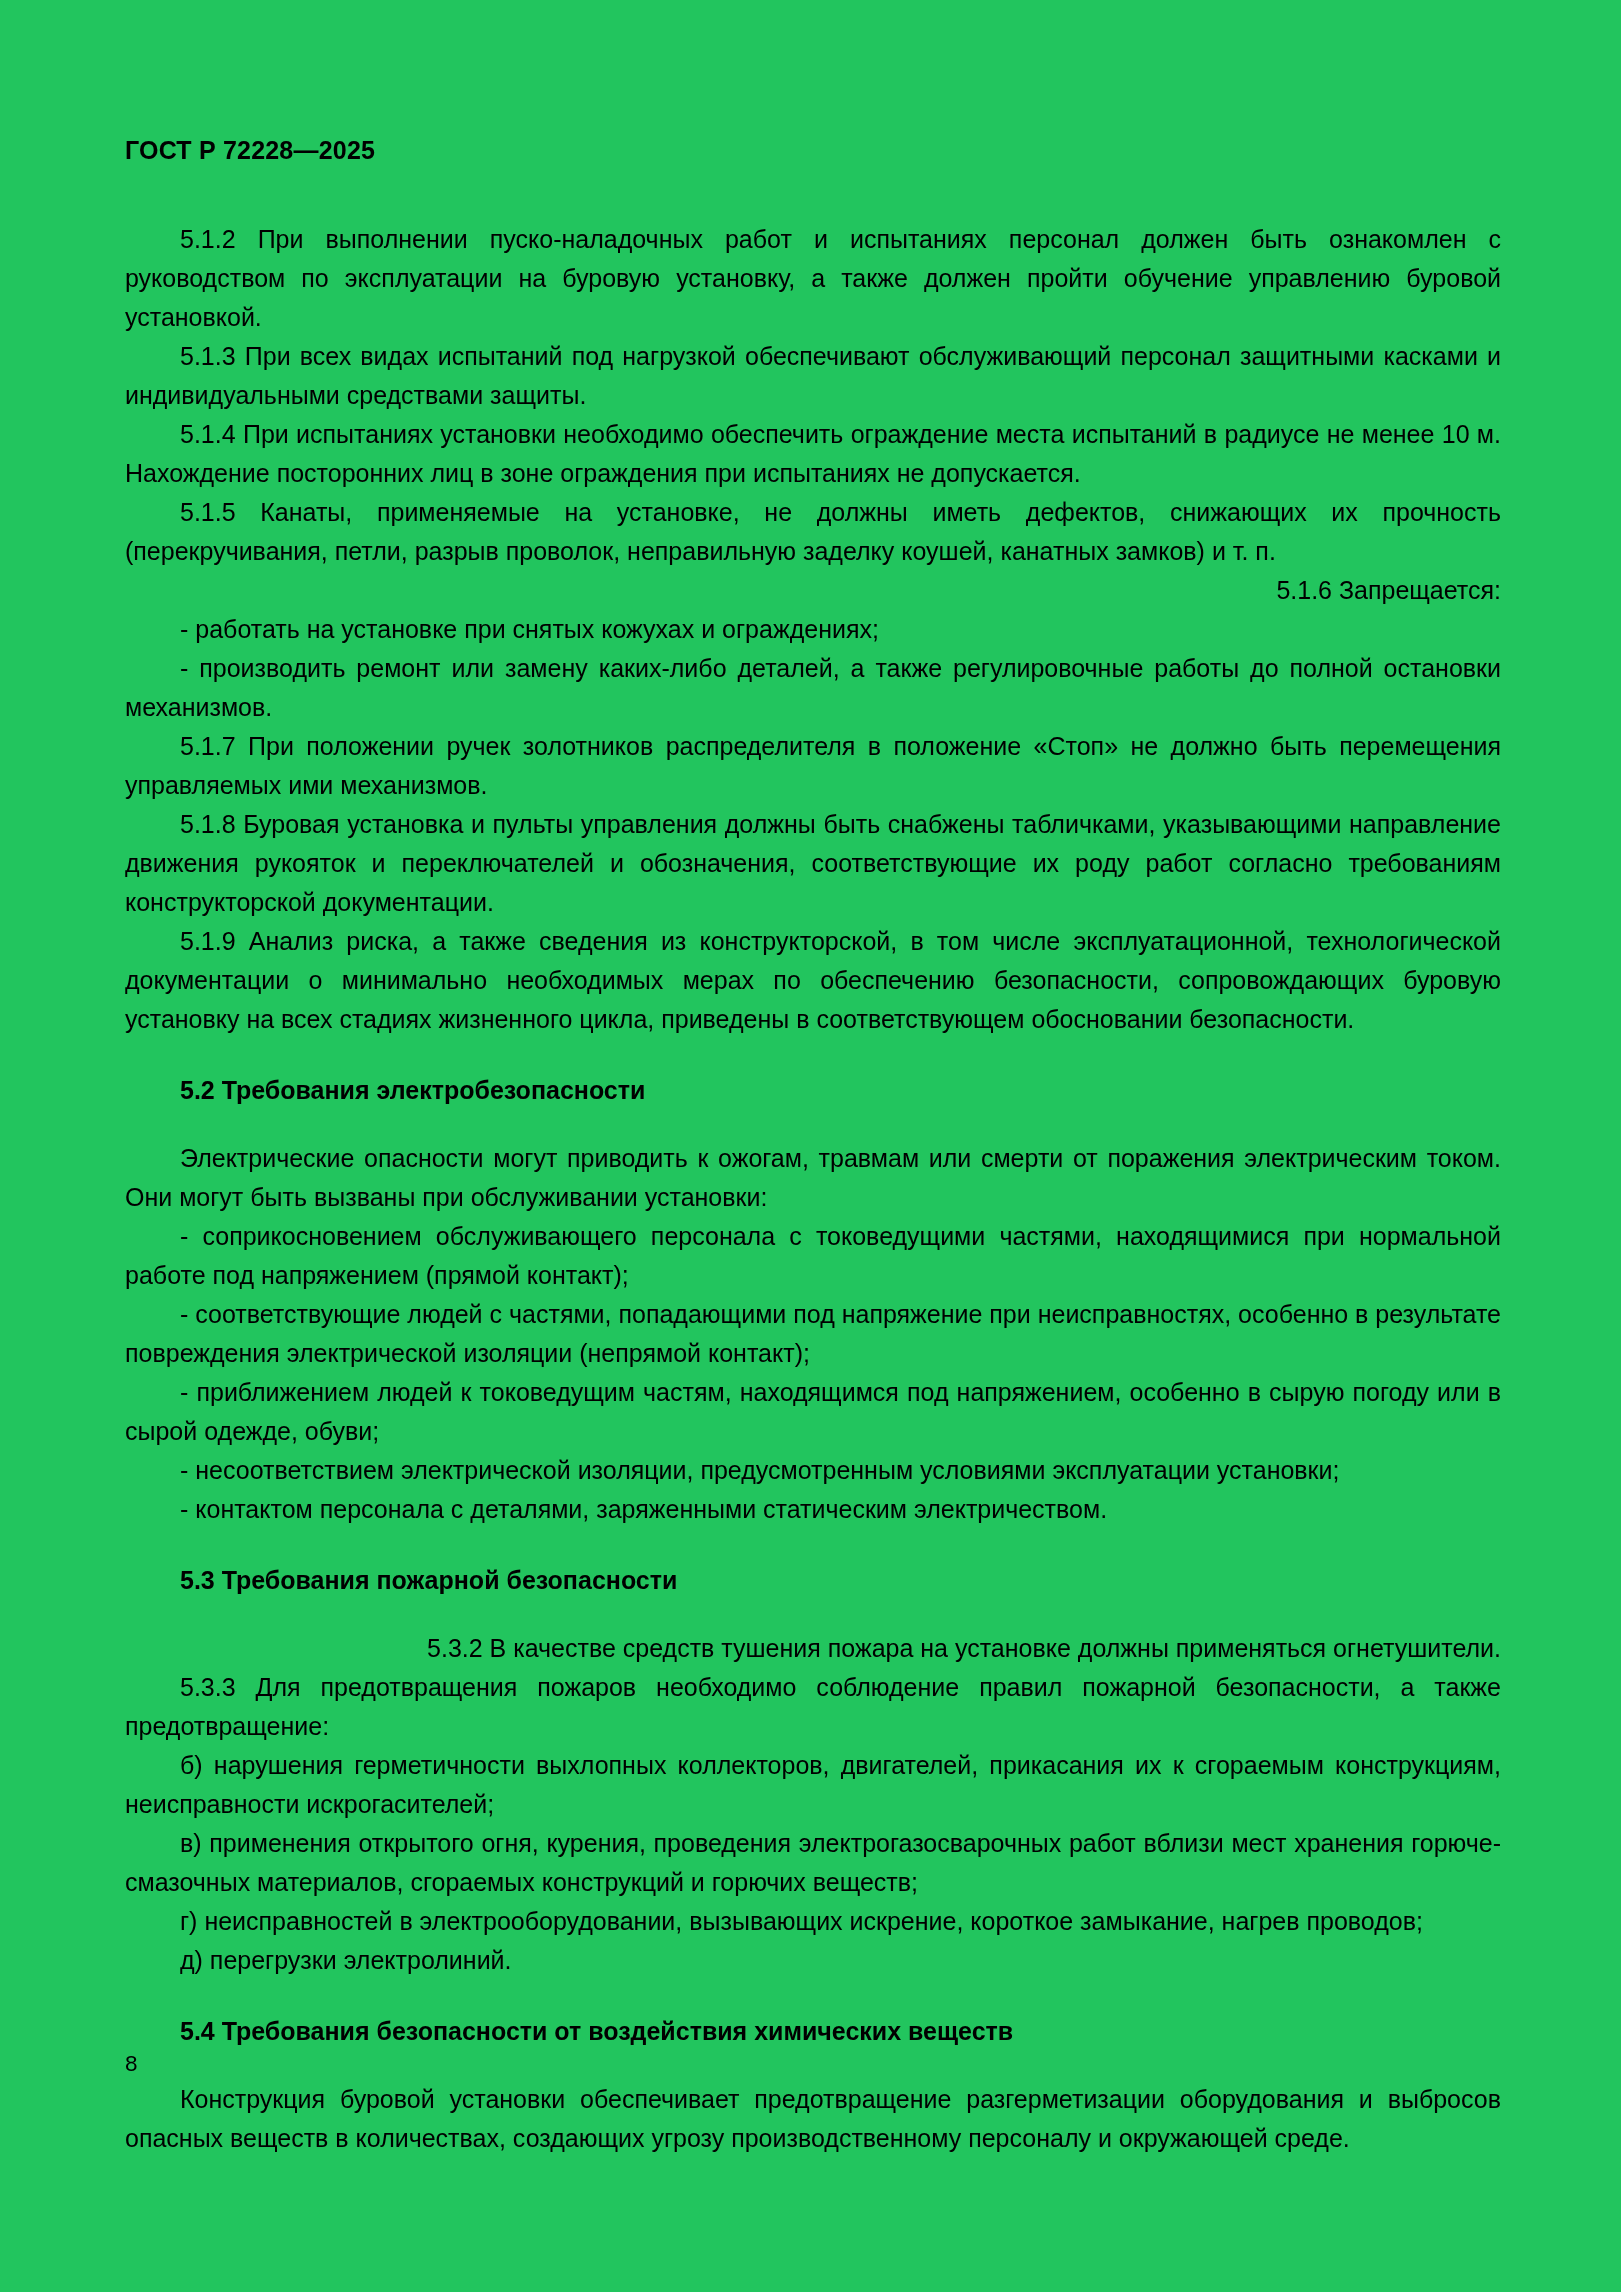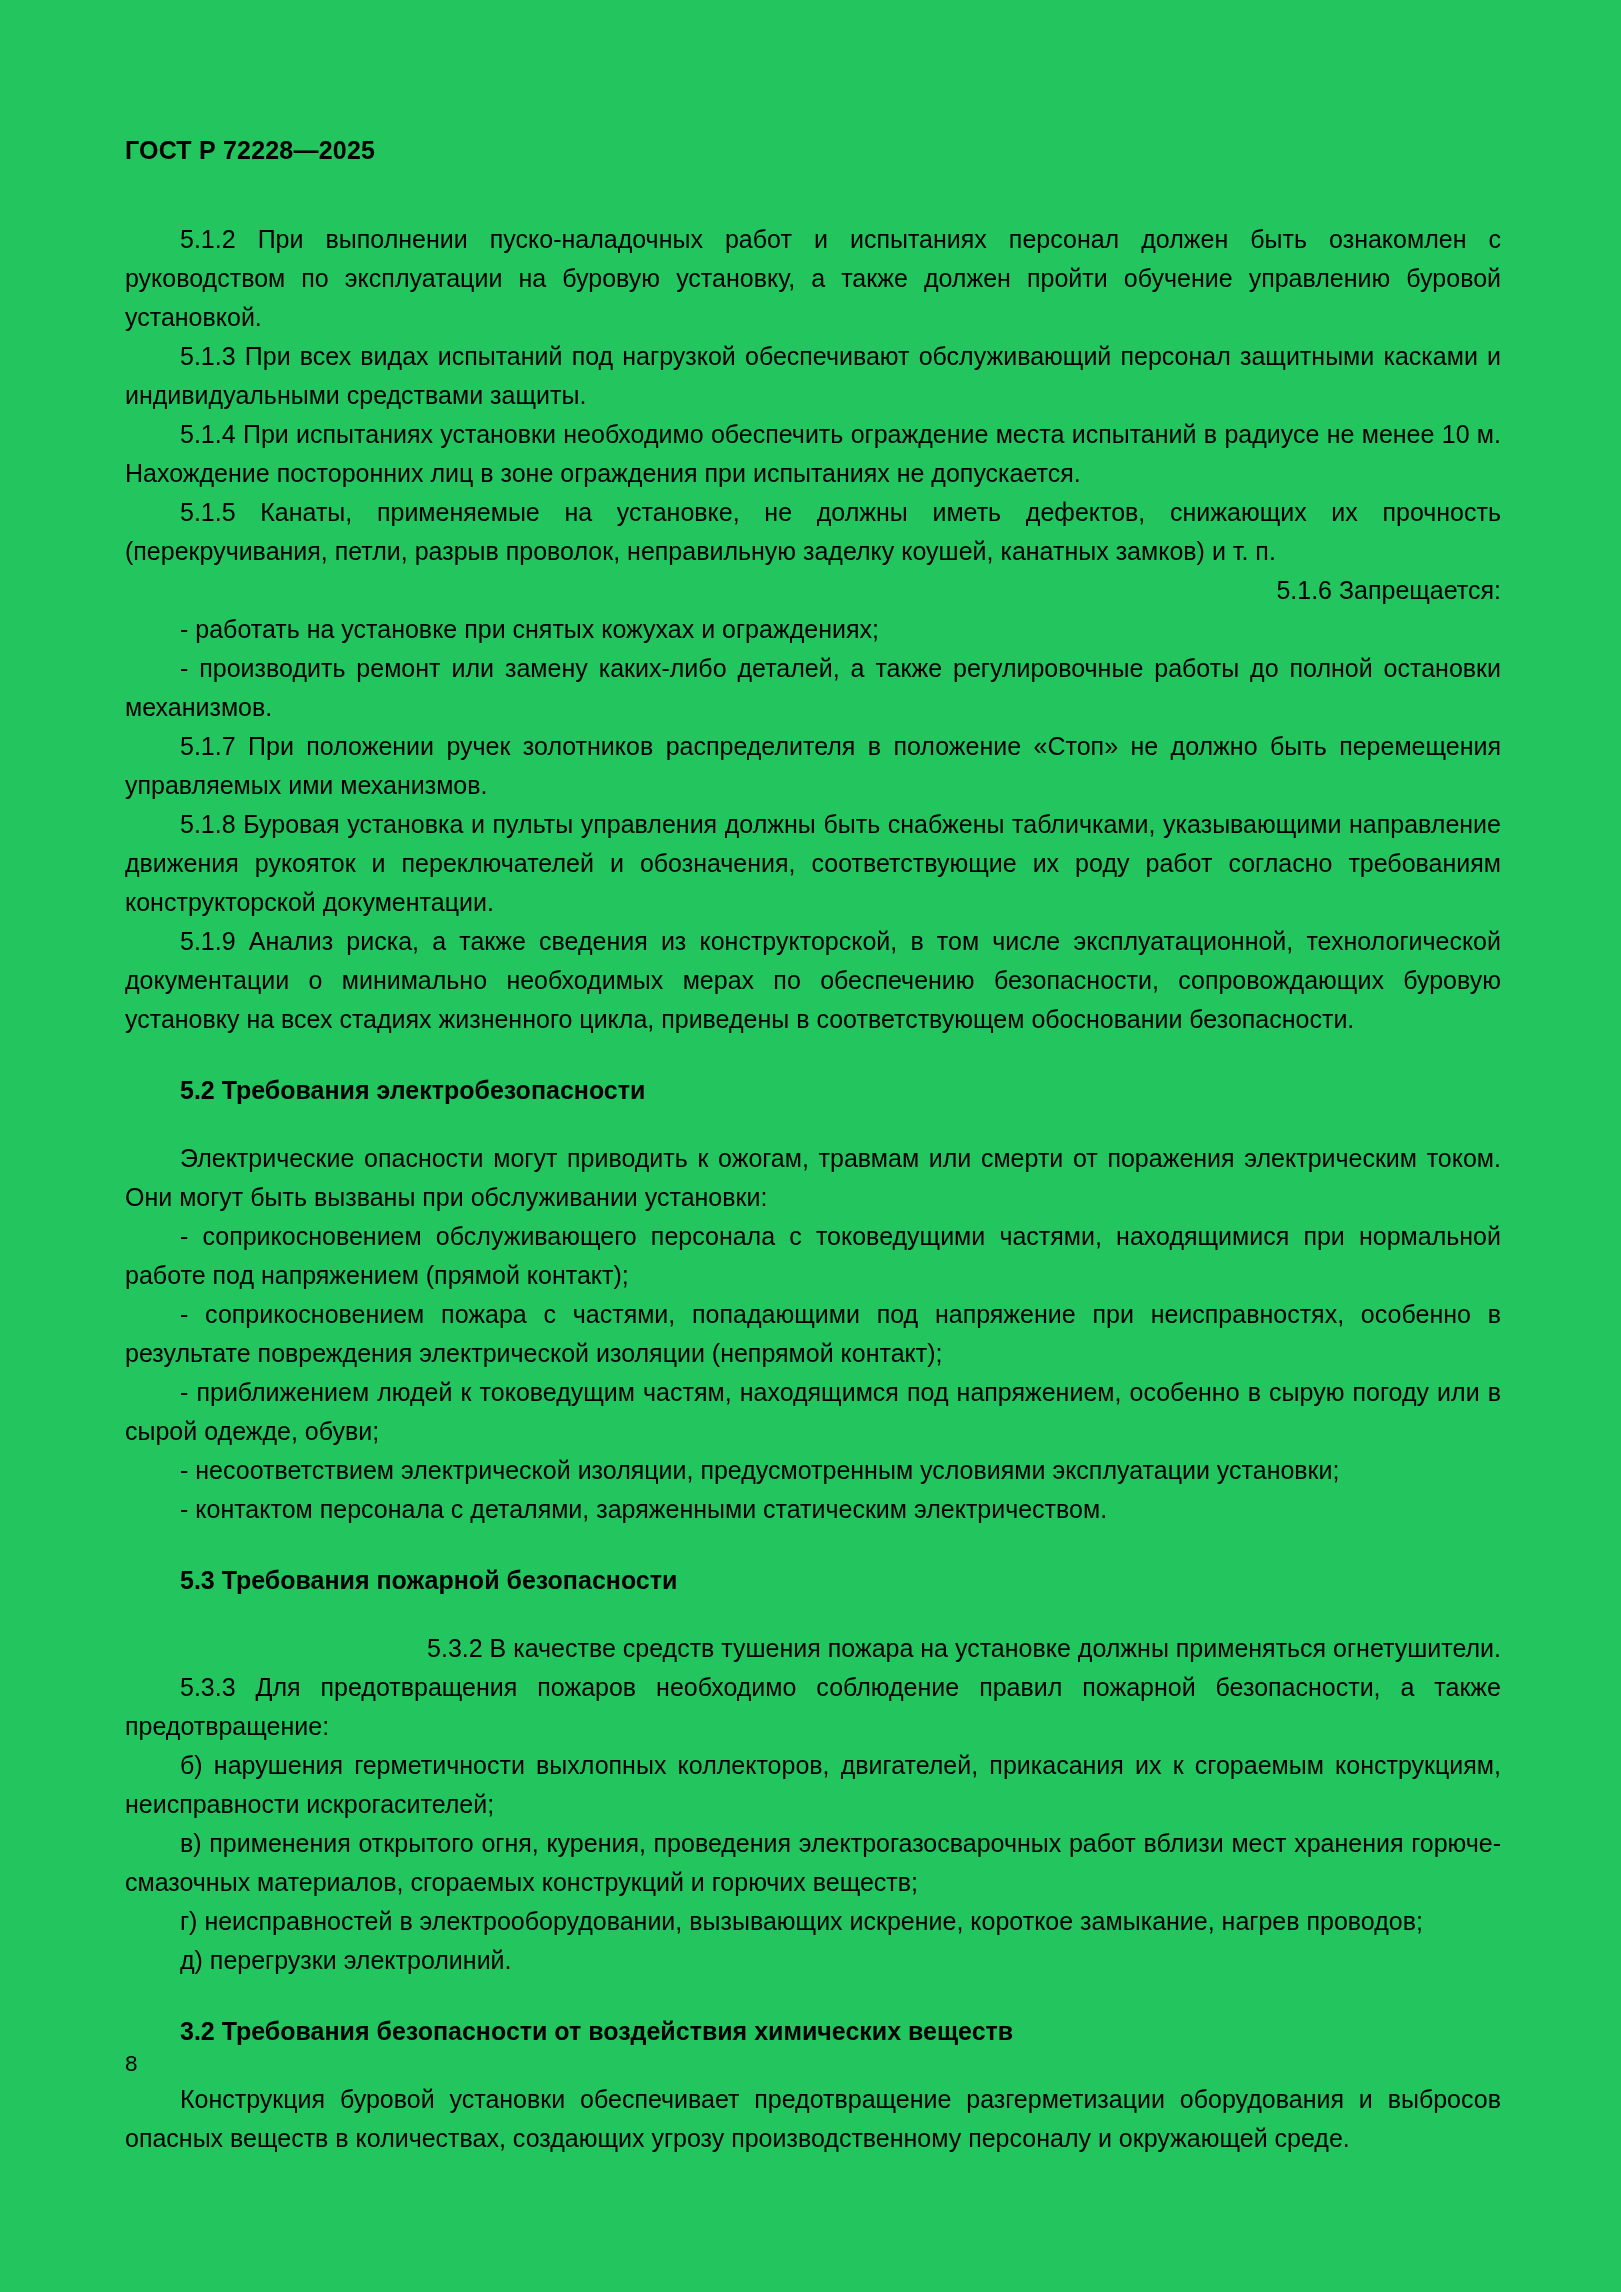--- a/index.html
+++ b/index.html
@@ -88,35 +88,35 @@
       <p class="dash nojust">- работать на установке при снятых кожухах и ограждениях;</p>
       <p class="dash">- производить ремонт или замену каких-либо деталей, а также регулировочные работы до полной остановки механизмов.</p>
       <p class="para">5.1.7 При положении ручек золотников распределителя в положение «Стоп» не должно быть перемещения управляемых ими механизмов.</p>
       <p class="para">5.1.8 Буровая установка и пульты управления должны быть снабжены табличками, указывающими направление движения рукояток и переключателей и обозначения, соответствующие их роду работ согласно требованиям конструкторской документации.</p>
       <p class="para">5.1.9 Анализ риска, а также сведения из конструкторской, в том числе эксплуатационной, технологической документации о минимально необходимых мерах по обеспечению безопасности, сопровождающих буровую установку на всех стадиях жизненного цикла, приведены в соответствующем обосновании безопасности.</p>
 
       <h2 class="section-head">5.2 Требования электробезопасности</h2>
 
       <p class="para">Электрические опасности могут приводить к ожогам, травмам или смерти от поражения электрическим током. Они могут быть вызваны при обслуживании установки:</p>
       <p class="dash">- соприкосновением обслуживающего персонала с токоведущими частями, находящимися при нормальной работе под напряжением (прямой контакт);</p>
-      <p class="dash">- соприкосновением пожара с частями, попадающими под напряжение при неисправностях, особенно в результате повреждения электрической изоляции (непрямой контакт);</p>
+      <p class="dash">- соответствующие людей с частями, попадающими под напряжение при неисправностях, особенно в результате повреждения электрической изоляции (непрямой контакт);</p>
       <p class="dash">- приближением людей к токоведущим частям, находящимся под напряжением, особенно в сырую погоду или в сырой одежде, обуви;</p>
       <p class="dash nojust">- несоответствием электрической изоляции, предусмотренным условиями эксплуатации установки;</p>
       <p class="dash nojust">- контактом персонала с деталями, заряженными статическим электричеством.</p>
 
       <h2 class="section-head">5.3 Требования пожарной безопасности</h2>
 
       <p class="para nojust">5.3.2 В качестве средств тушения пожара на установке должны применяться огнетушители.</p>
       <p class="para">5.3.3 Для предотвращения пожаров необходимо соблюдение правил пожарной безопасности, а также предотвращение:</p>
       <p class="dash">б) нарушения герметичности выхлопных коллекторов, двигателей, прикасания их к сгораемым конструкциям, неисправности искрогасителей;</p>
       <p class="dash">в) применения открытого огня, курения, проведения электрогазосварочных работ вблизи мест хранения горюче-смазочных материалов, сгораемых конструкций и горючих веществ;</p>
       <p class="dash">г) неисправностей в электрооборудовании, вызывающих искрение, короткое замыкание, нагрев проводов;</p>
       <p class="dash nojust">д) перегрузки электролиний.</p>
 
-      <h2 class="section-head">3.2 Требования безопасности от воздействия химических веществ</h2>
+      <h2 class="section-head">5.4 Требования безопасности от воздействия химических веществ</h2>
 
       <p class="para">Конструкция буровой установки обеспечивает предотвращение разгерметизации оборудования и выбросов опасных веществ в количествах, создающих угрозу производственному персоналу и окружающей среде.</p>
 
     </div>
   </div>
 
   <div class="page-number">8</div>
 
 </div>
 

